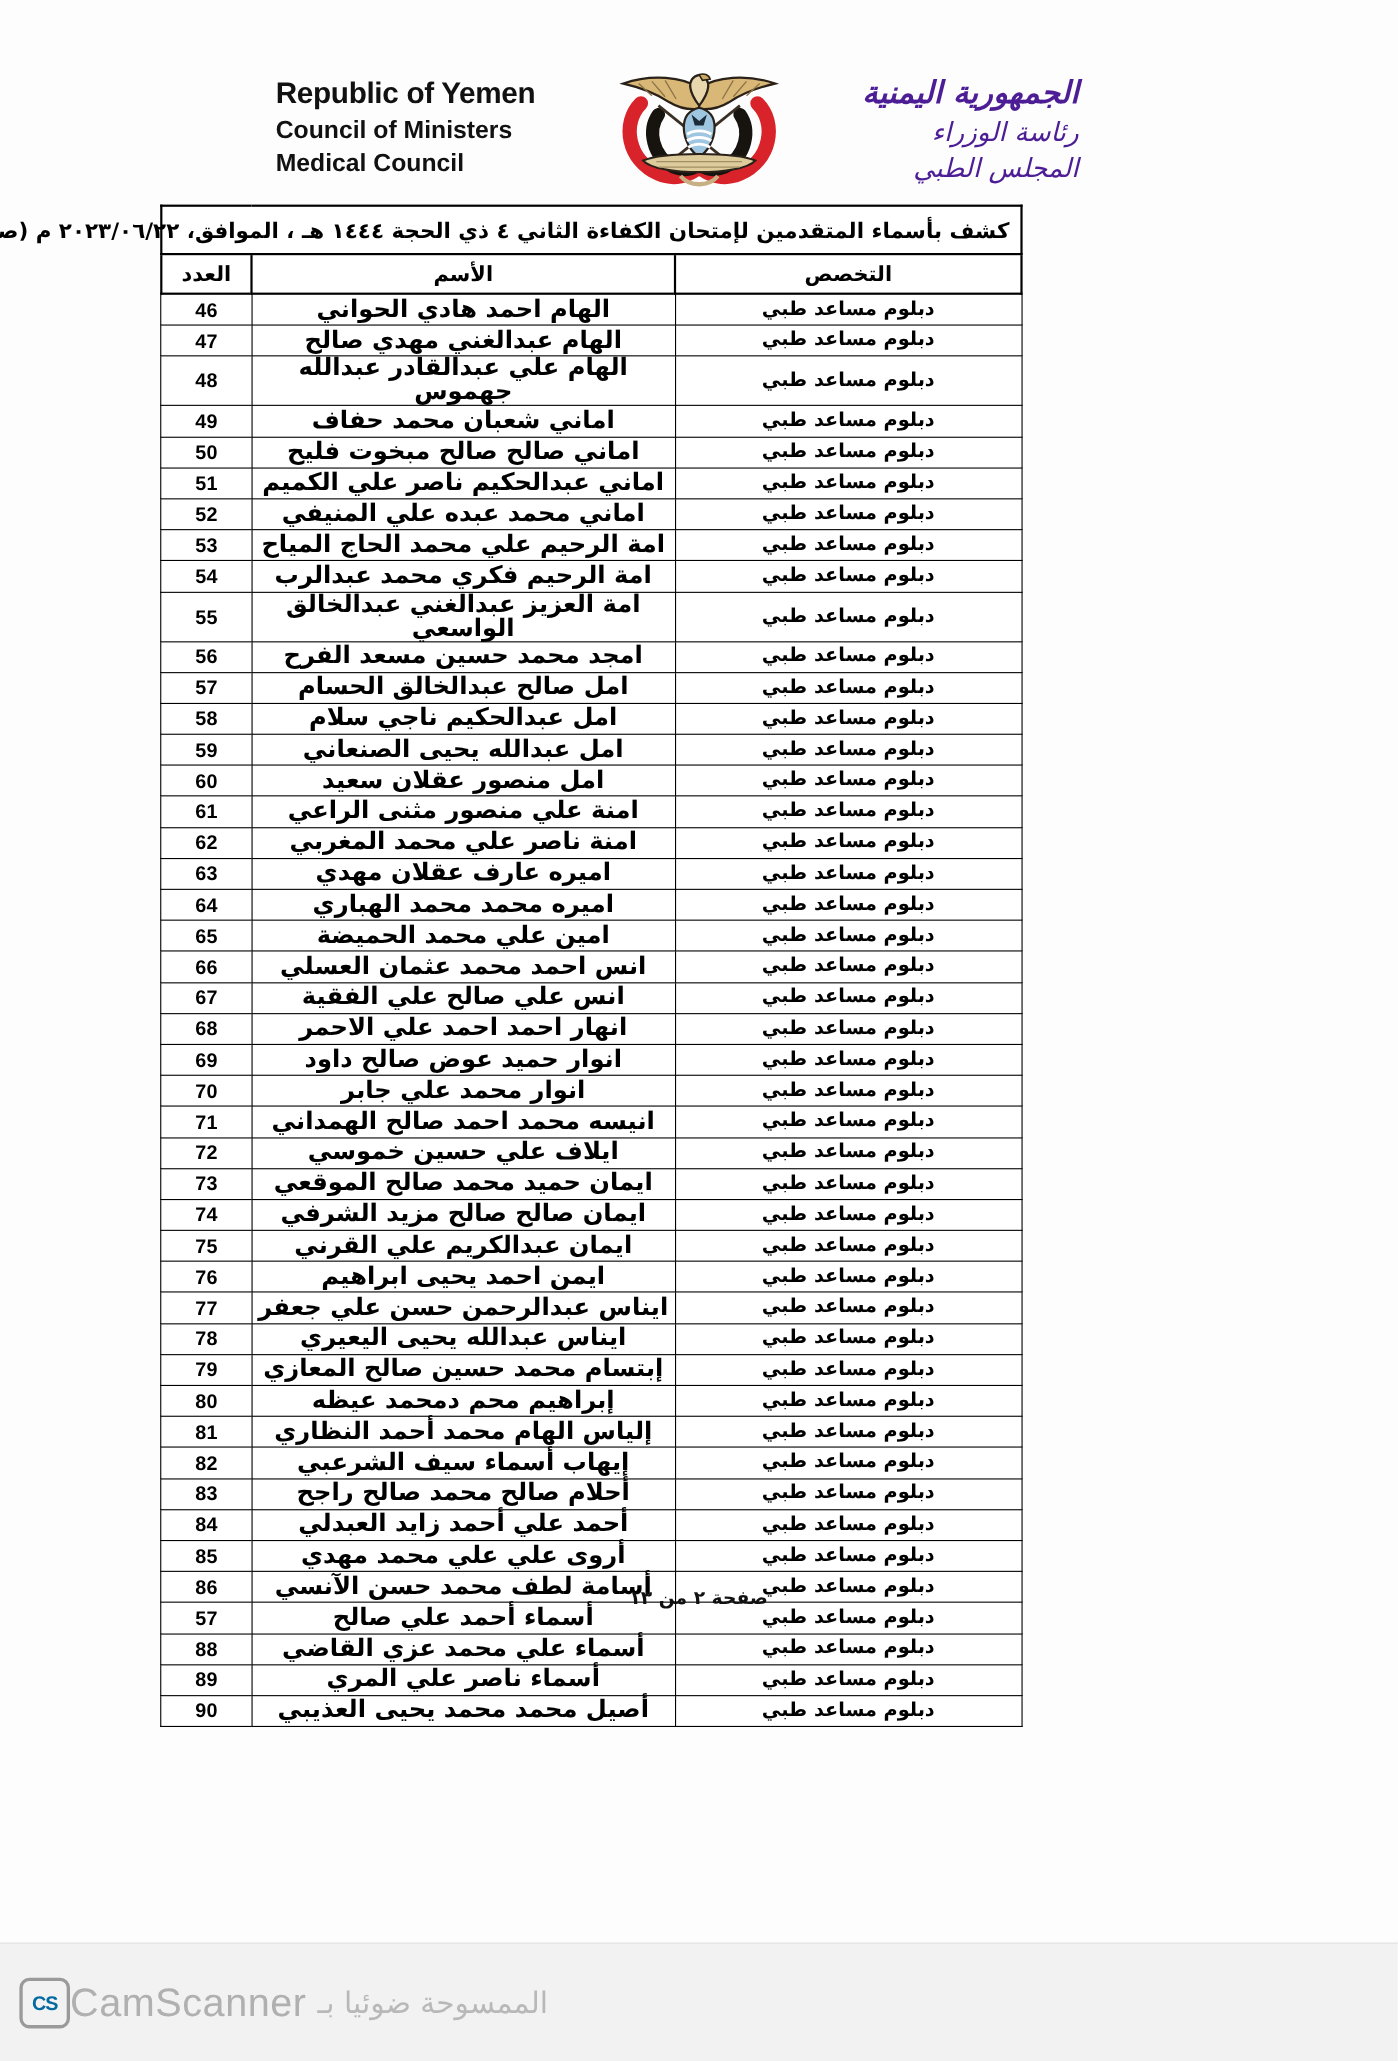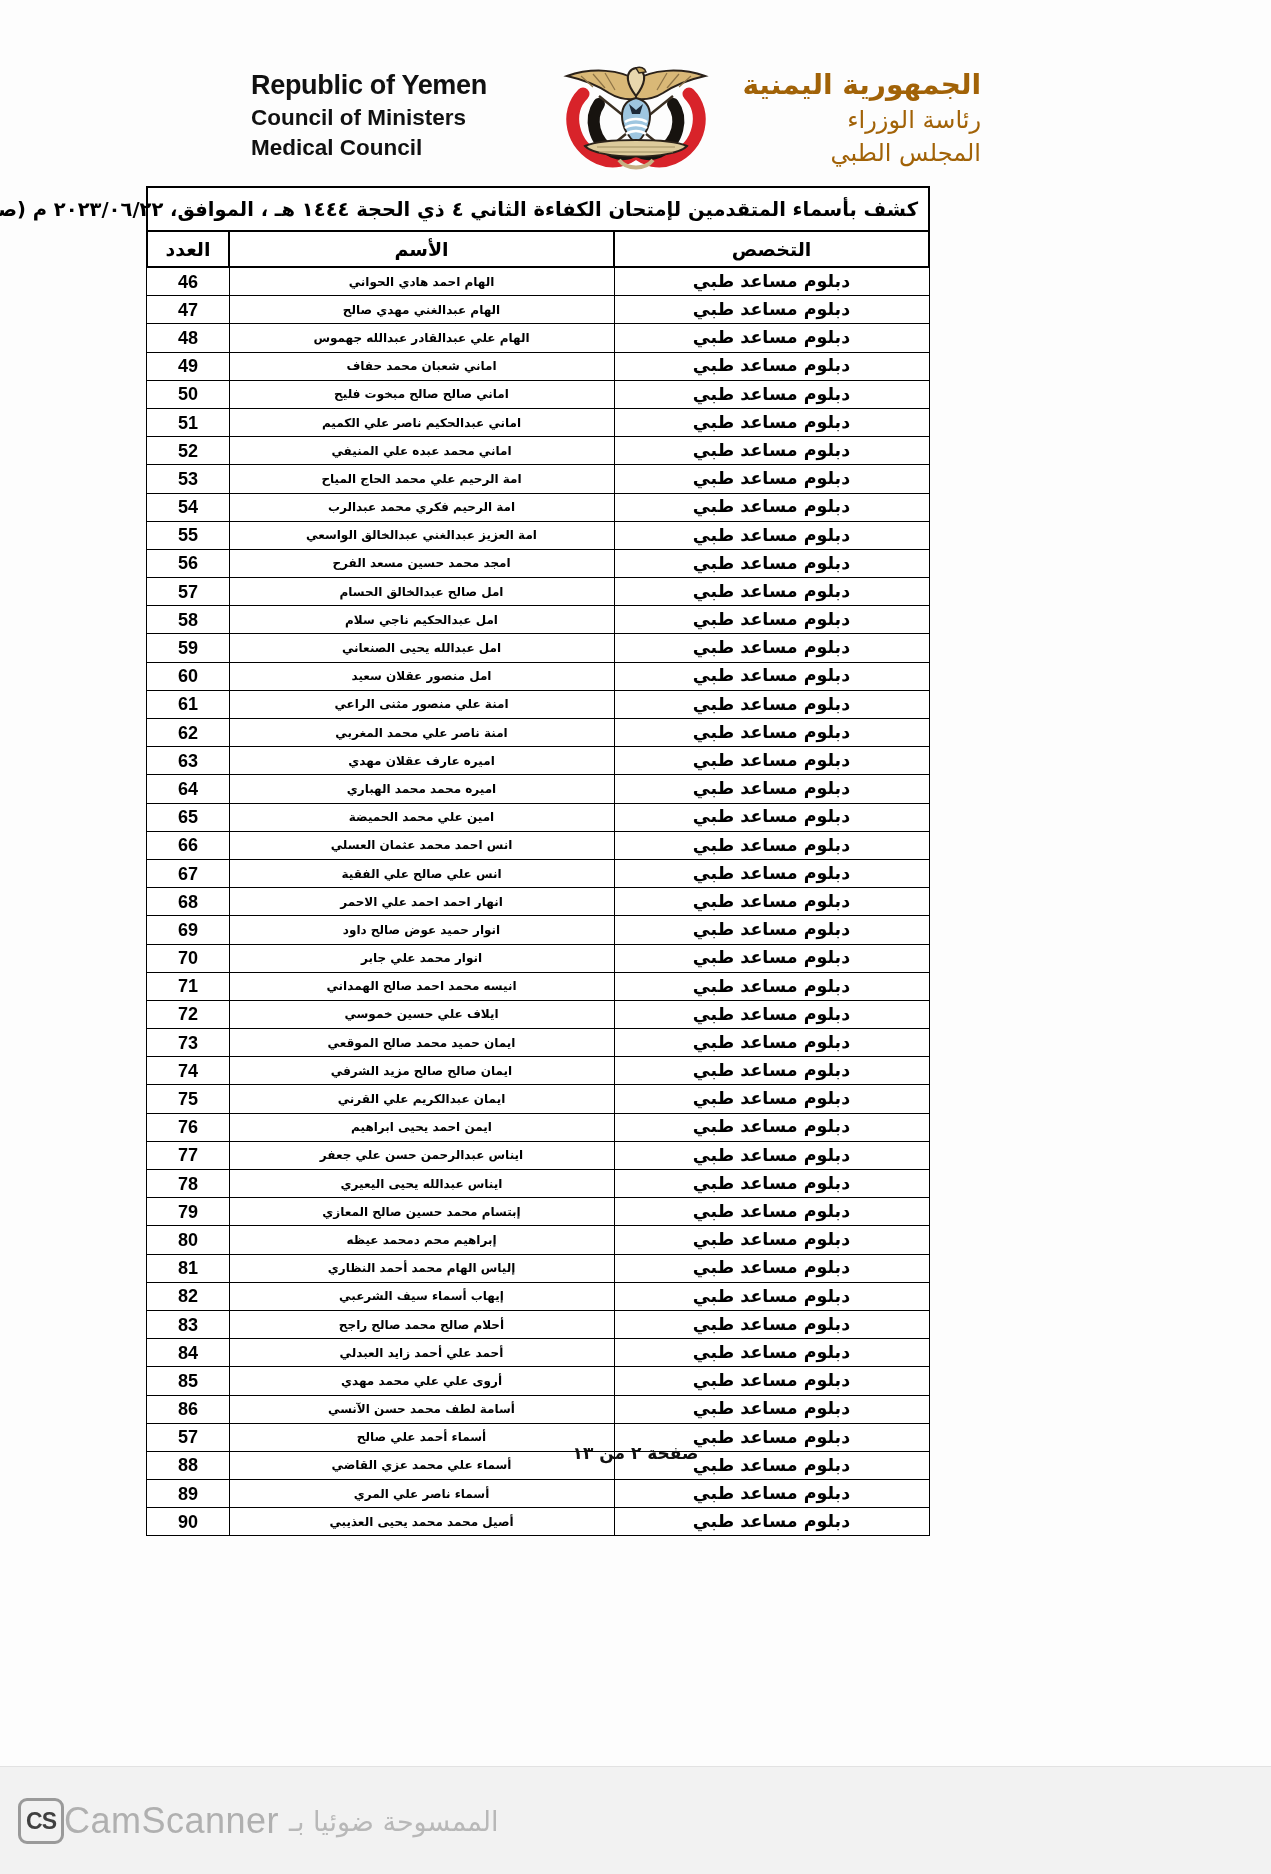--- a/index.html
+++ b/index.html
@@ -65,21 +65,22 @@
     position: relative;
     flex: 0 0 auto;
     margin-top: 2px;
   }
 
   .header-ar {
     direction: rtl;
     text-align: right;
     width: 250px;
     padding-top: 8px;
-    color: #a16207;
+    color: #4c1d95;
+    font-style: italic;
   }
   .header-ar .ar1 {
     font-size: 28px;
     font-weight: 700;
     line-height: 1.35;
     white-space: nowrap;
   }
   .header-ar .ar2 {
     font-size: 24px;
     font-weight: 400;
@@ -142,21 +143,21 @@
     line-height: 1;
     border-top-width: 1.7px !important;
     border-bottom-width: 1.7px !important;
   }
   tbody td.num {
     font-size: 18px;
     font-family: "Liberation Sans", sans-serif;
     direction: ltr;
   }
   tbody td.name {
-    font-size: 12px;
+    font-size: 22px;
   }
 
   col.c-spec { width: 315px; }
   col.c-name { width: 385px; }
   col.c-num  { width: 82px; }
 
   
   .page-footer {
     position: absolute;
     top: 1443px;
@@ -181,22 +182,22 @@
     display: flex;
     align-items: center;
     direction: ltr;
   }
   .cs-badge {
     margin-left: 18px;
     width: 40px;
     height: 40px;
     border: 3px solid #9a9a9a;
     border-radius: 9px;
-    color: #404040;
-    font-size: 23px;
+    color: #0369a1;
+    font-size: 18px;
     font-weight: 700;
     display: flex;
     align-items: center;
     justify-content: center;
     font-family: "Liberation Sans", sans-serif;
     letter-spacing: -1px;
   }
   .cs-text {
     margin-left: 0;
     font-size: 36px;

